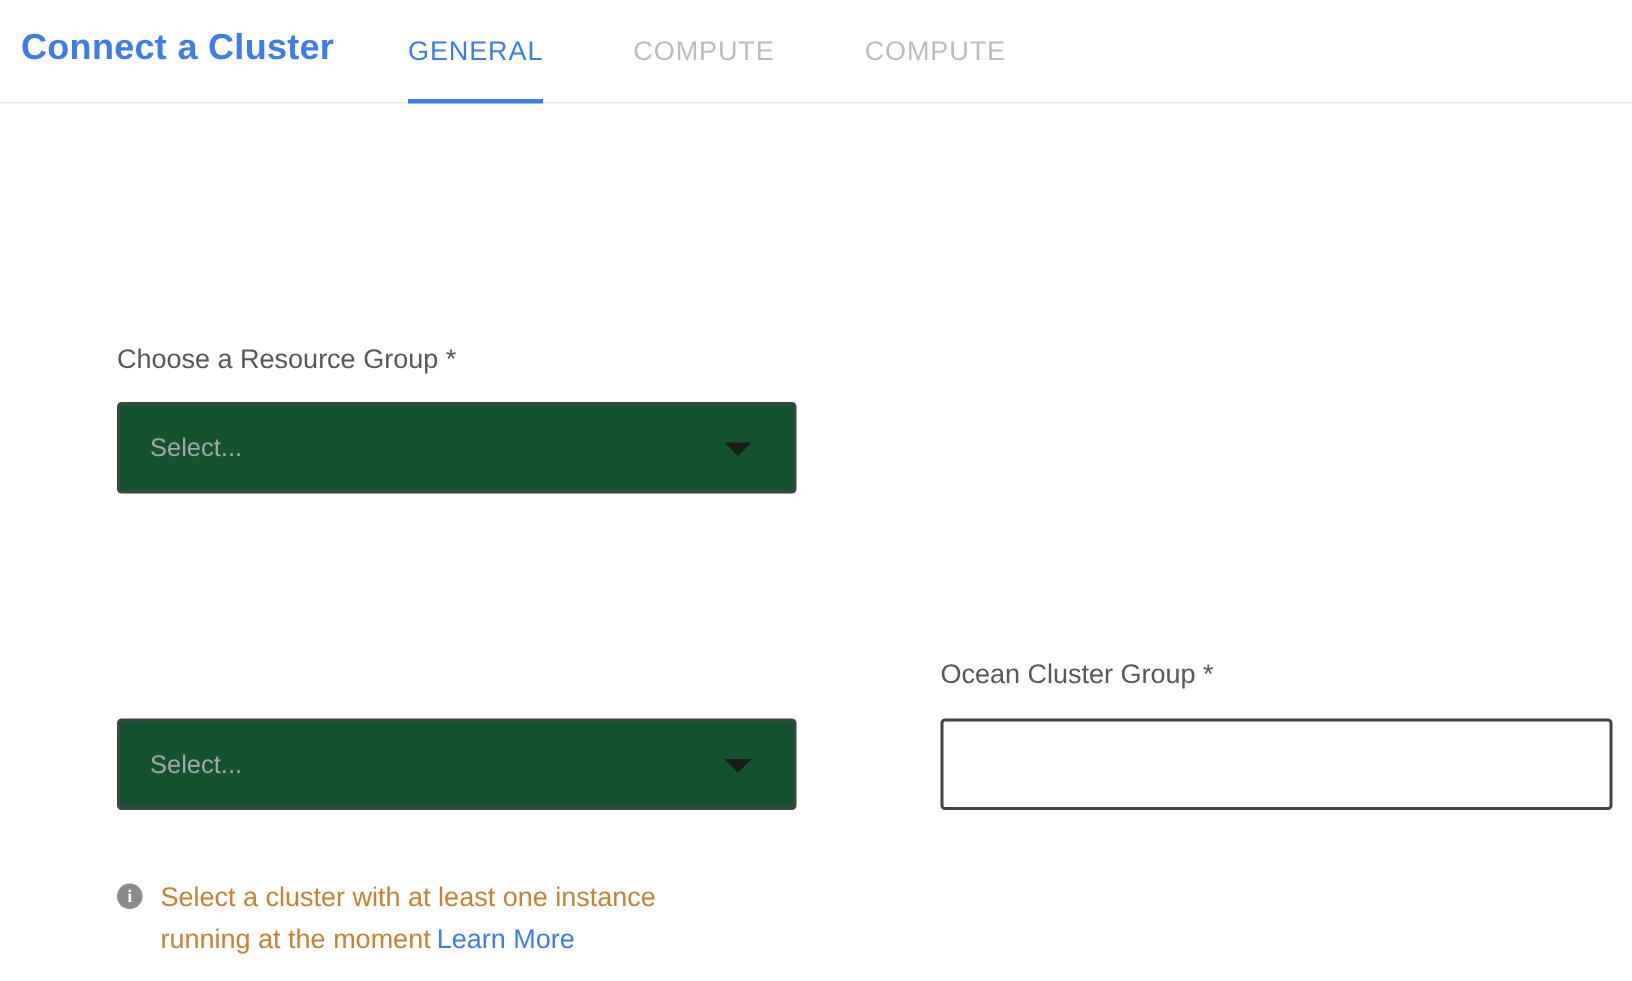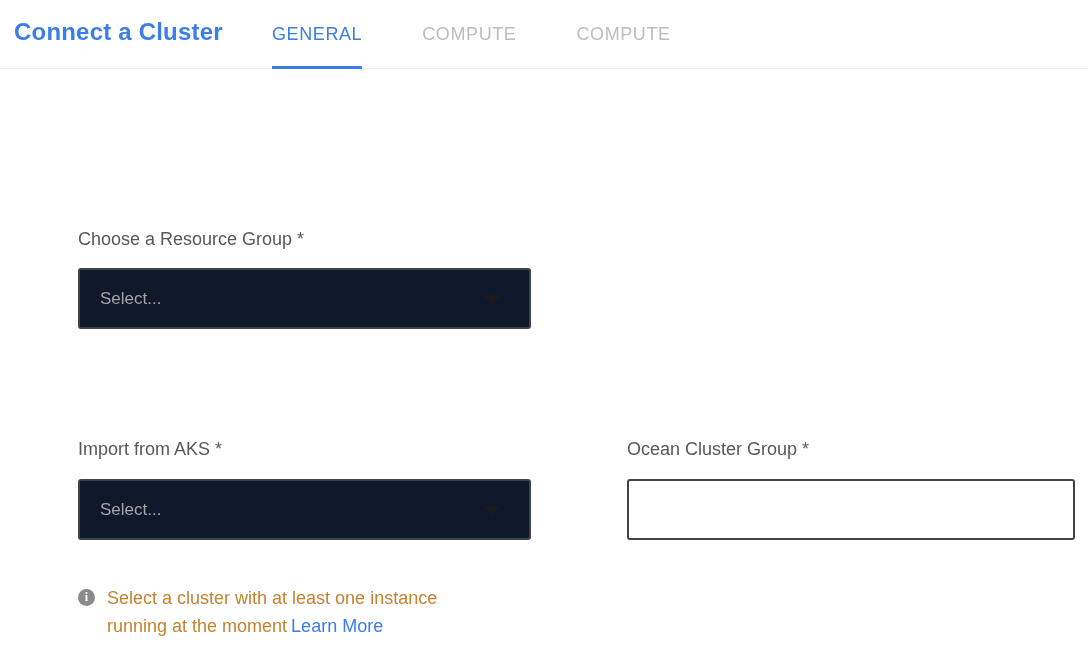--- a/index.html
+++ b/index.html
@@ -24,21 +24,21 @@
     font-size:18px;letter-spacing:0.6px;color:var(--inactive-tab);cursor:pointer;}
   .tab.active{color:var(--accent-blue);}
   .tab.active::after{content:"";position:absolute;left:0;right:0;bottom:-1px;height:3px;
     background:var(--accent-blue);}
   .main{position:relative;width:916px;height:585px;}
   .field-label{position:absolute;font-size:18px;color:var(--label-gray);}
   .lbl-resource-group{left:78px;top:160px;}
   .lbl-import-aks{left:78px;top:370px;}
   .lbl-cluster-name{left:627px;top:370px;}
   .selectbox{position:absolute;width:453px;height:61px;border:2px solid var(--input-border);
-    border-radius:3px;background:#0f172a;cursor:pointer;display:flex;align-items:center;}
+    border-radius:3px;background:#14532d;cursor:pointer;display:flex;align-items:center;}
   .sel-resource-group{left:78px;top:199px;}
   .sel-import-aks{left:78px;top:410px;}
   .sel-placeholder{margin-left:20px;font-size:17px;color:var(--placeholder-gray);}
   .caret{position:absolute;right:28px;top:50%;margin-top:-4px;width:0;height:0;
     border-left:9px solid transparent;border-right:9px solid transparent;
     border-top:9px solid var(--arrow-black);}
   .textinput{position:absolute;left:627px;top:410px;width:448px;height:61px;
     border:2px solid var(--input-border);border-radius:3px;background:#fff;
     font-size:17px;color:#333;padding:0 18px;outline:none;
     font-family:"Liberation Sans", sans-serif;}
@@ -71,21 +71,20 @@
 </div>
 
 <div class="main">
 
   <div class="field-label lbl-resource-group">Choose a Resource Group *</div>
   <div class="selectbox sel-resource-group">
     <span class="sel-placeholder">Select...</span>
     <span class="caret"></span>
   </div>
 
-  <div class="field-label lbl-import-aks">Import from AKS *</div>
   <div class="selectbox sel-import-aks">
     <span class="sel-placeholder">Select...</span>
     <span class="caret"></span>
   </div>
 
   <div class="field-label lbl-cluster-name">Ocean Cluster Group *</div>
   <input class="textinput" type="text" aria-label="Ocean Cluster Name *" style="">
 
   <div class="info-note">
     <span class="info-icon">i</span>

